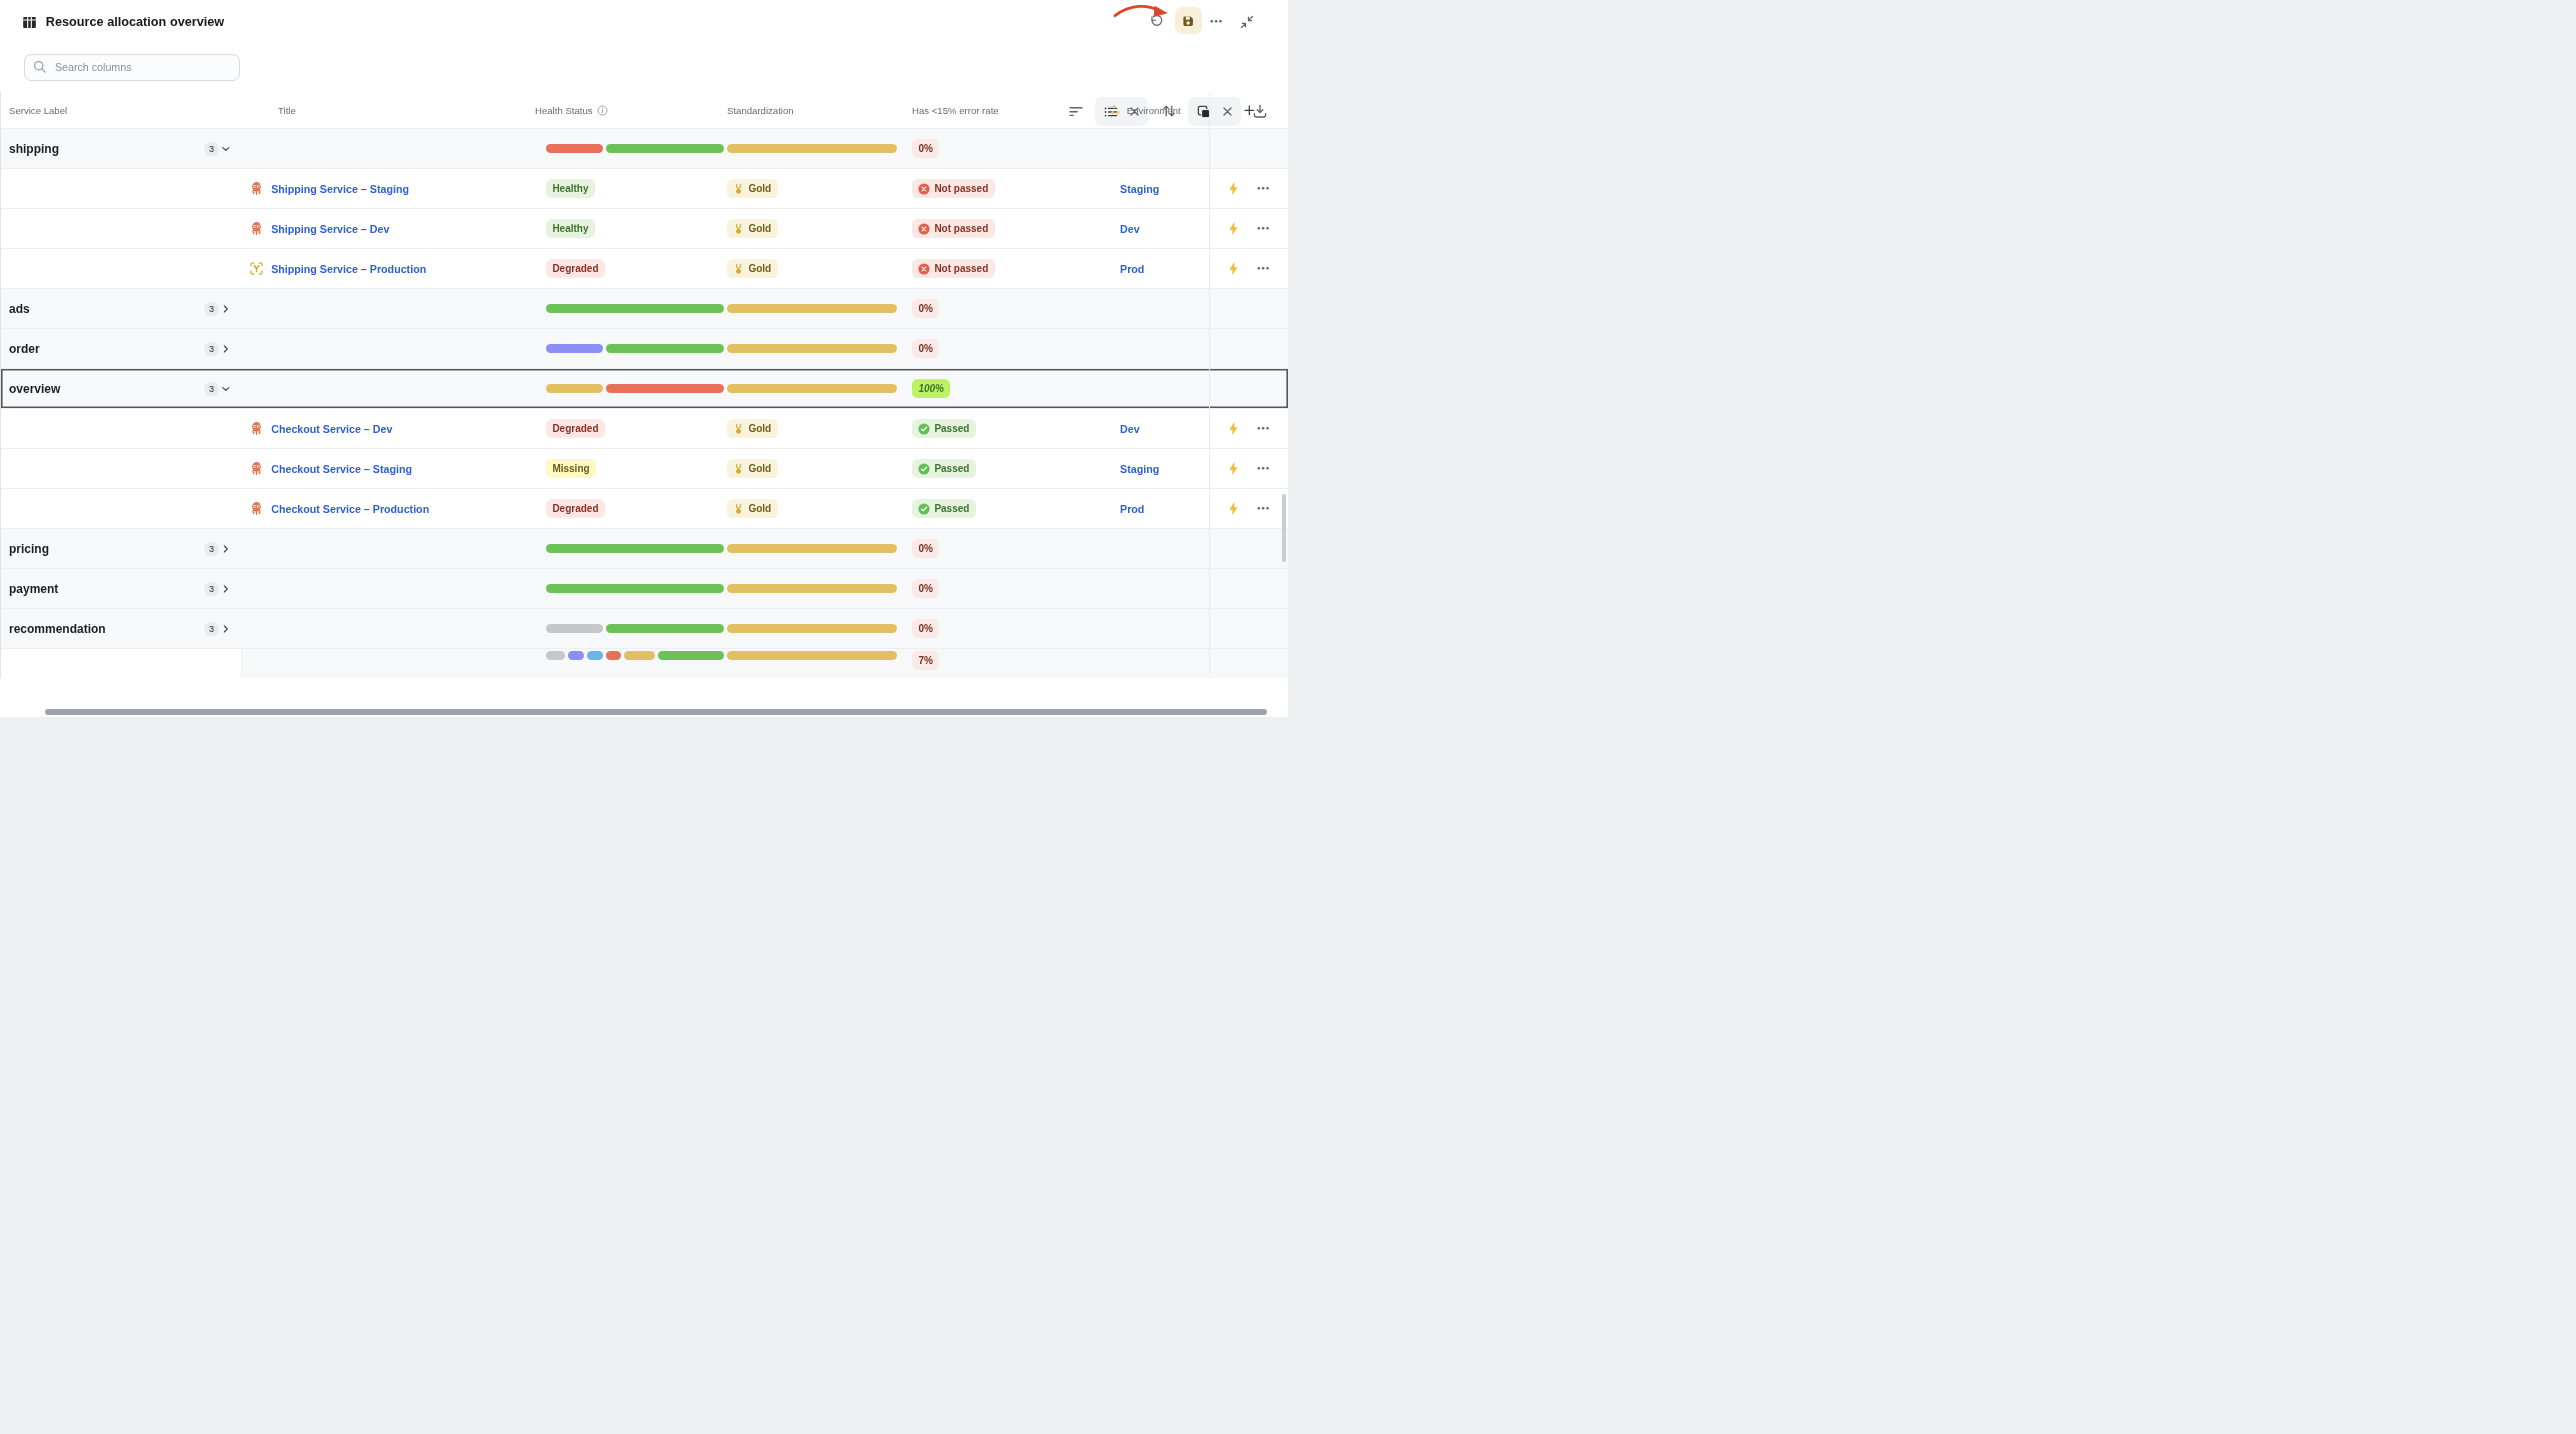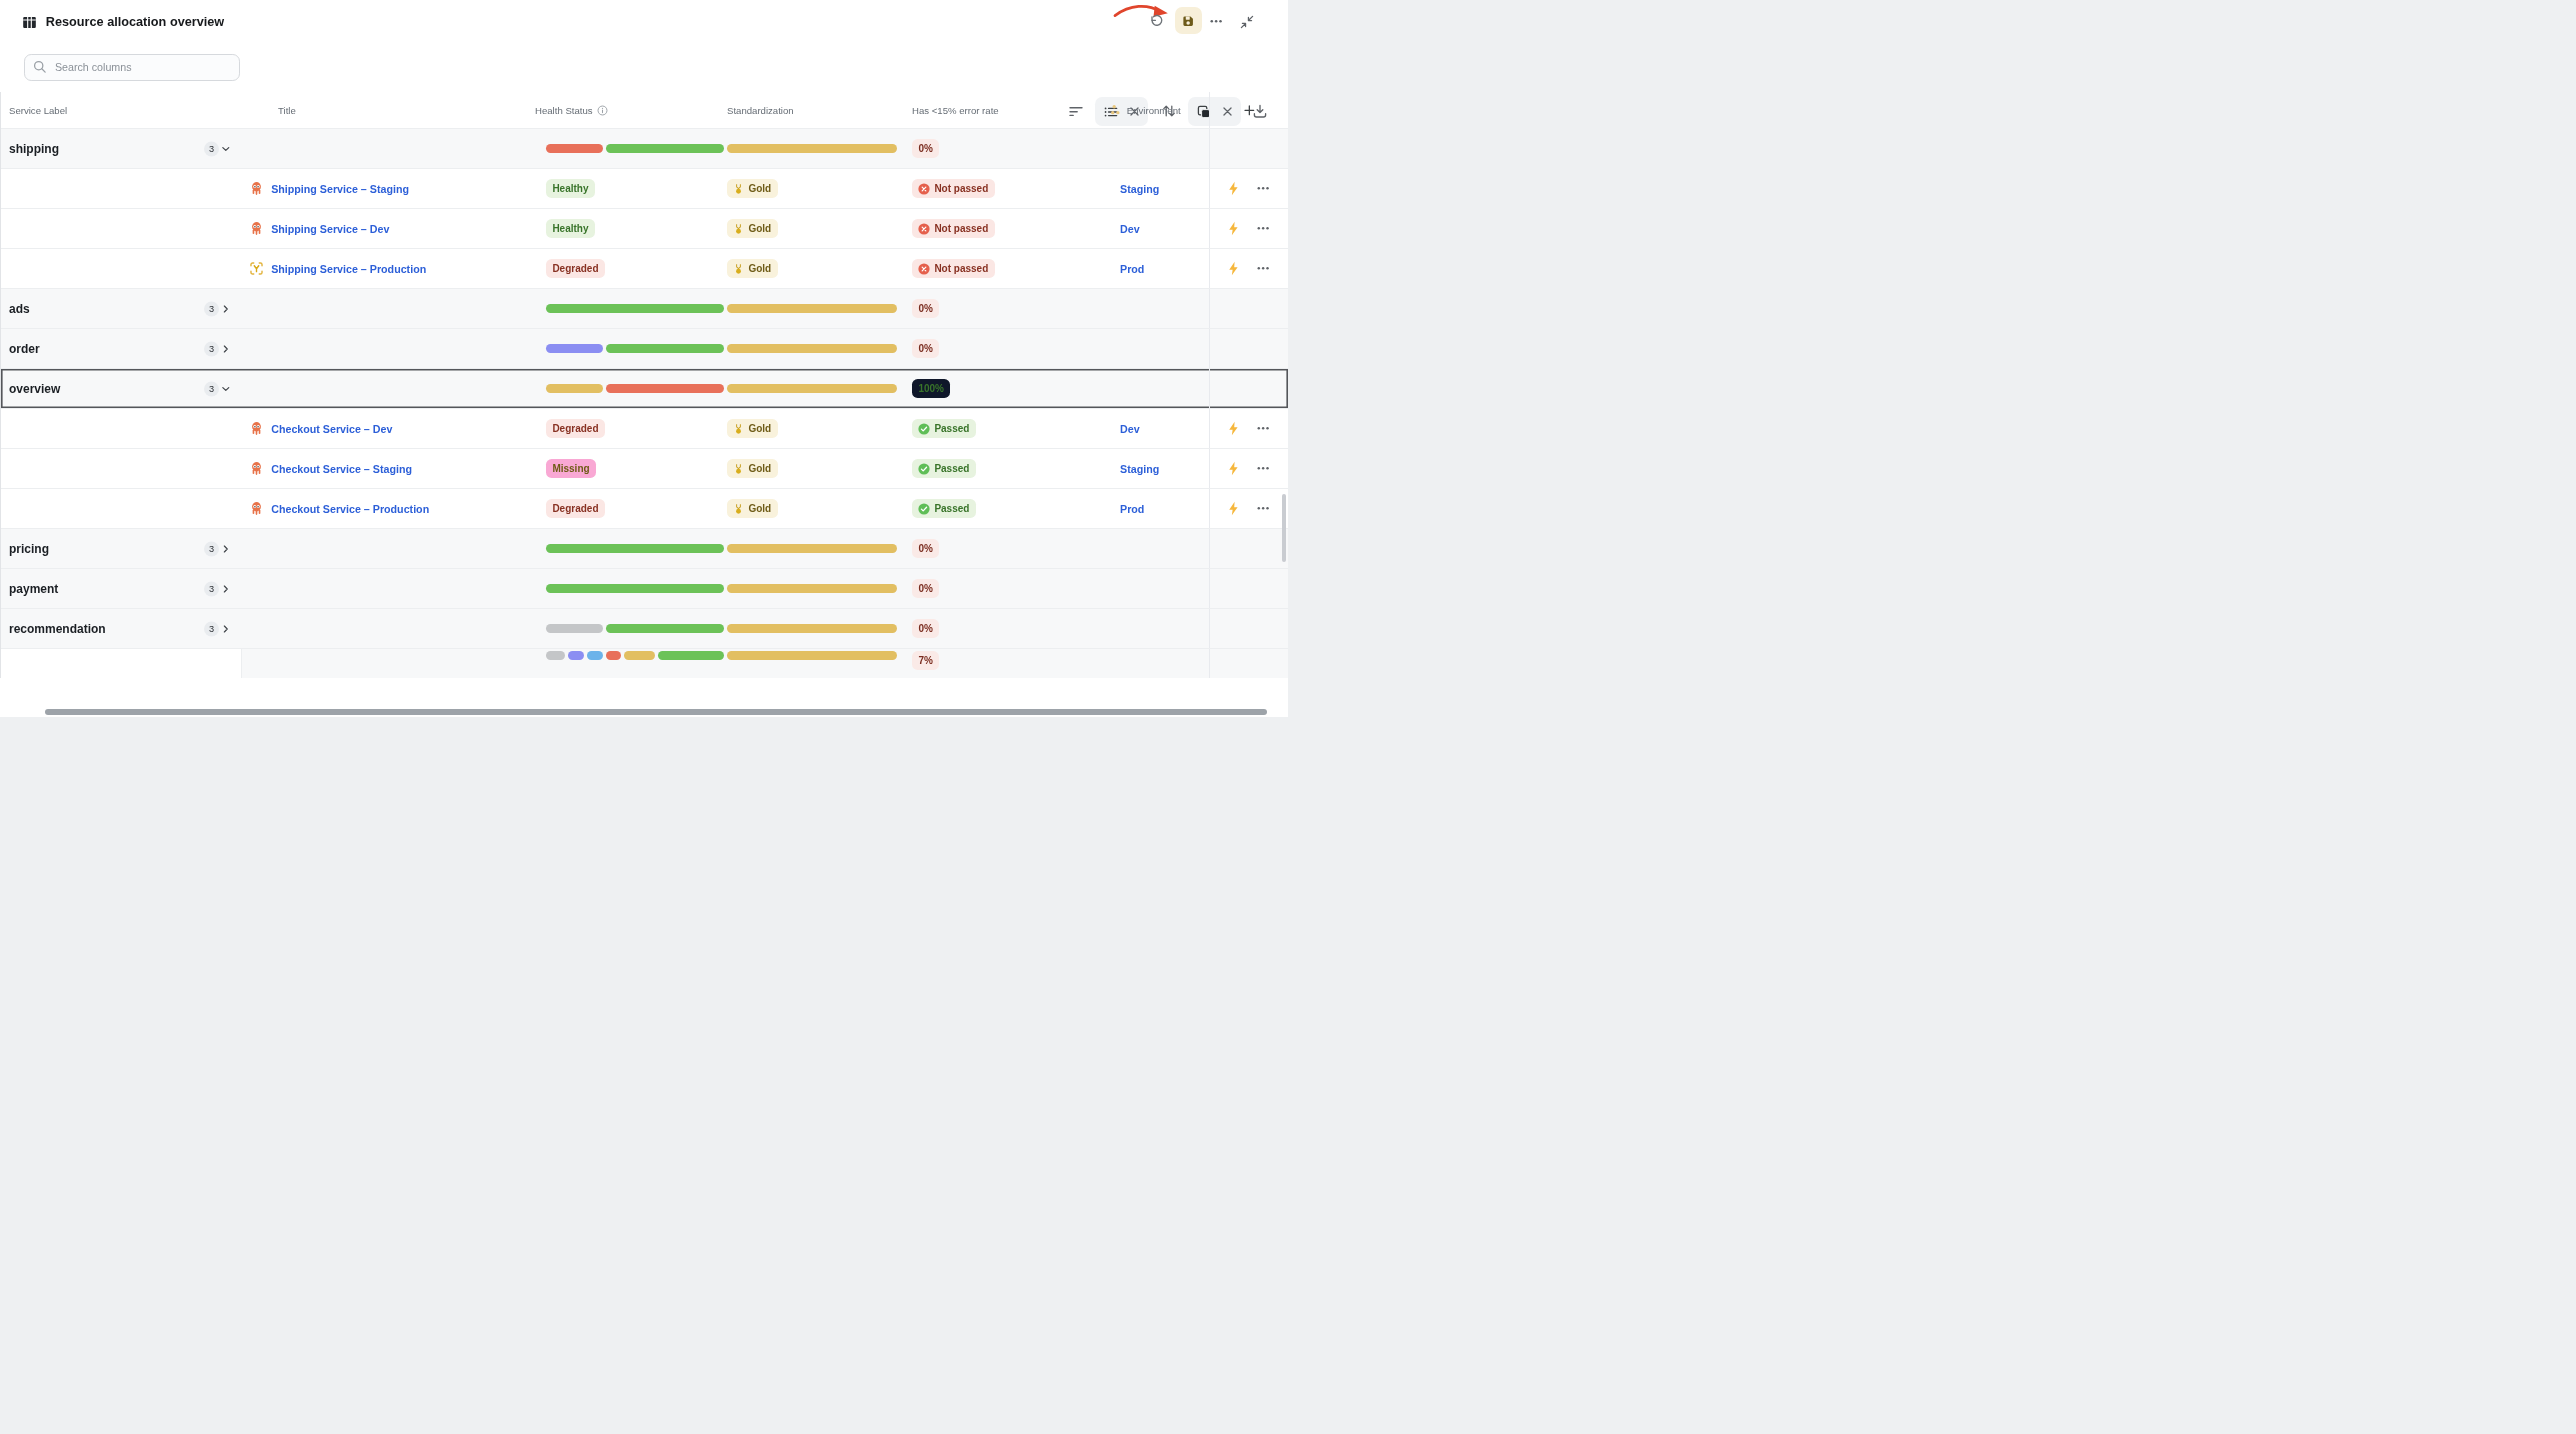--- a/index.html
+++ b/index.html
@@ -520,21 +520,21 @@
               <span class="seg" style="flex-grow: 32; background: rgb(226, 191, 98);"></span>
               <span class="seg" style="flex-grow: 67; background: rgb(232, 112, 90);"></span>
             </div>
           </div>
           <div class="cell c-std">
             <div class="bar">
               <span class="seg" style="flex-grow: 100; background: rgb(226, 191, 98);"></span>
             </div>
           </div>
           <div class="cell c-err">
-            <span class="badge" style="background: #0f172a; color: rgb(57, 116, 42);">
+            <span class="badge" style="background: #bef264; color: rgb(57, 116, 42); font-style: italic;">
               <span>100%</span>
             </span>
           </div>
           <div class="cell c-env"></div>
           <div class="cell c-actions"></div>
         </div>
         <div class="row service">
           <div class="cell c-service"></div>
           <div class="cell c-title">
             <span class="icon">
@@ -607,21 +607,21 @@
                 <rect x="12.3" y="11" width="2.1" height="5.4" rx="1" fill="#e8734a"></rect>
                 <circle cx="7.3" cy="7" r="1.9" fill="#fff"></circle>
                 <circle cx="11.7" cy="7" r="1.9" fill="#fff"></circle>
                 <circle cx="7.5" cy="7.3" r="0.85" fill="#222"></circle>
                 <circle cx="11.5" cy="7.3" r="0.85" fill="#222"></circle>
               </svg>
             </span>
             <a class="t-link">Checkout Service – Staging</a>
           </div>
           <div class="cell c-health">
-            <span class="badge" style="background: #f9a8d4; color: rgb(110, 91, 22);">
+            <span class="badge" style="background: #fef9c3; color: rgb(110, 91, 22);">
               <span>Missing</span>
             </span>
           </div>
           <div class="cell c-std">
             <span class="badge" style="background: rgb(249, 242, 220); color: rgb(110, 91, 22);">
               <span class="icon">
                 <svg width="11" height="12" viewBox="0 0 14 15" fill="none">
                   <path d="M4.6 1.5v3.4L7 7l2.4-2.1V1.5" stroke="#c9a227" stroke-width="1.3" stroke-linejoin="round"></path>
                   <circle cx="7" cy="10.3" r="3.1" fill="#d9ae1c"></circle>
                 </svg>

